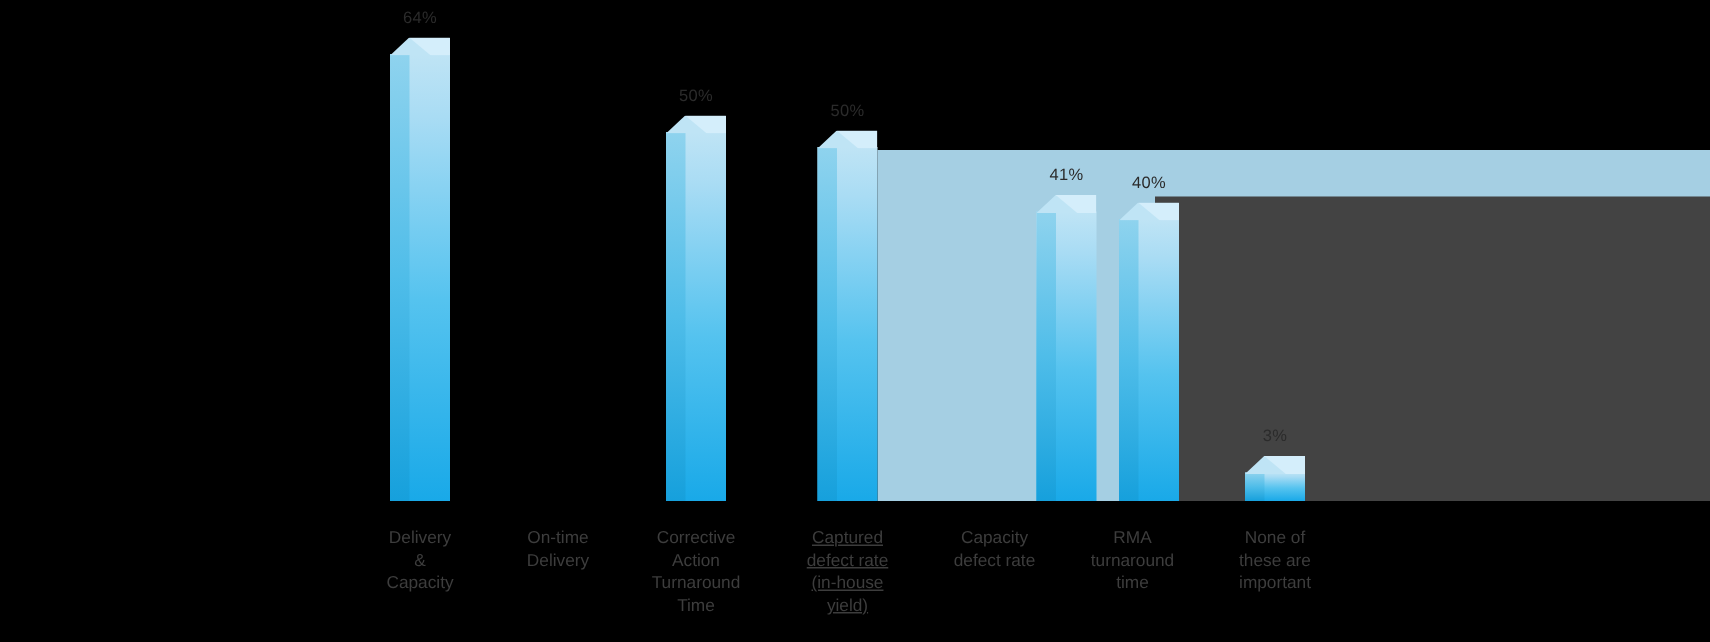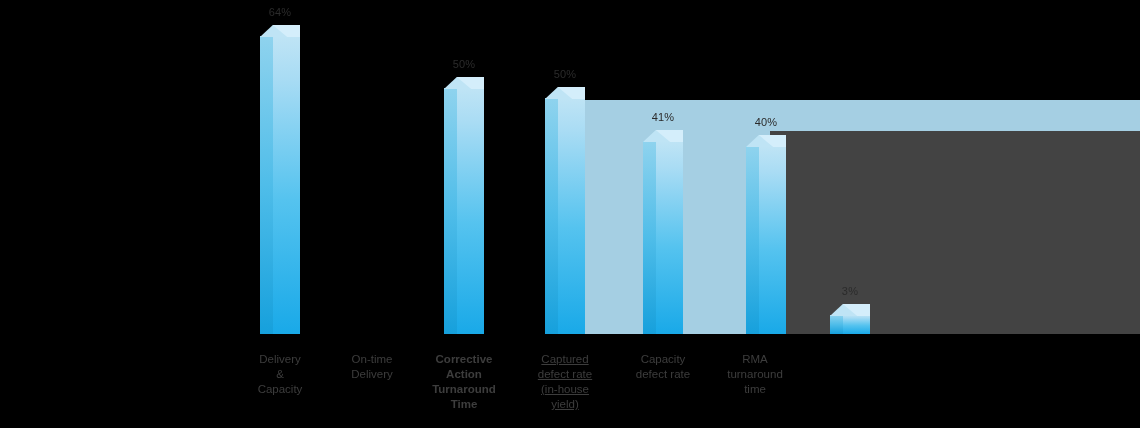--- a/index.html
+++ b/index.html
@@ -85,21 +85,21 @@
       <div class="bar" style="height:236px;">
         <div class="front"></div>
         <div class="side"></div>
         <div class="cap"></div>
         <div class="cap2"></div>
         <div class="value-label">50%</div>
       </div>
     </div>
 
     <div class="bar-group" style="left:643px;">
-      <div class="bar" style="height:193px;">
+      <div class="bar" style="height:193px;margin-left:48px;">
         <div class="front"></div>
         <div class="side"></div>
         <div class="cap"></div>
         <div class="cap2"></div>
         <div class="value-label">41%</div>
       </div>
     </div>
 
     <div class="bar-group" style="left:735px;padding-left:11px;">
       <div class="bar" style="height:188px;">
@@ -125,21 +125,21 @@
       <div>Delivery</div>
       <div>&amp;</div>
       <div>Capacity</div>
     </div>
 
     <div class="cat-label" style="left:320px;">
       <div>On-time</div>
       <div>Delivery</div>
     </div>
 
-    <div class="cat-label" style="left:412px;font-weight:bold;">
+    <div class="cat-label" style="left:412px;">
       <div>Corrective</div>
       <div>Action</div>
       <div>Turnaround</div>
       <div>Time</div>
     </div>
 
     <div class="cat-label" style="left:513px;text-decoration:underline;">
       <div>Captured</div>
       <div>defect rate</div>
       <div>(in-house</div>
@@ -150,15 +150,20 @@
       <div>Capacity</div>
       <div>defect rate</div>
     </div>
 
     <div class="cat-label" style="left:703px;">
       <div>RMA</div>
       <div>turnaround</div>
       <div>time</div>
     </div>
 
+    <div class="cat-label" style="left:798px;">
+      <div>None of</div>
+      <div>these are</div>
+      <div>important</div>
+    </div>
 
   </div>
 </div>
 
 </body></html>

